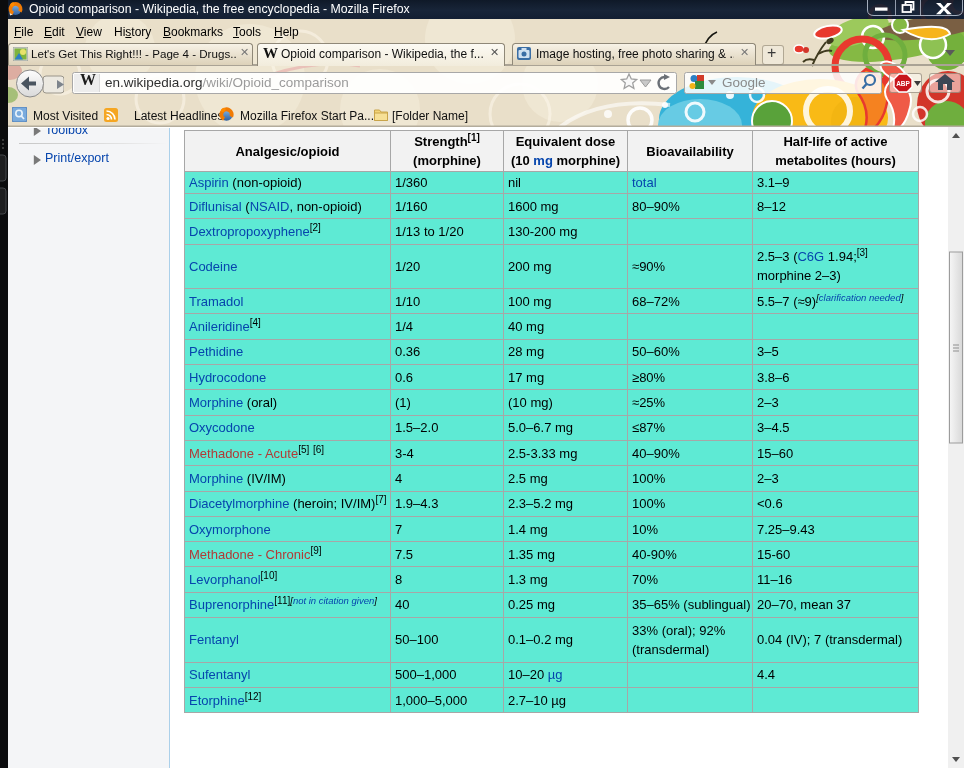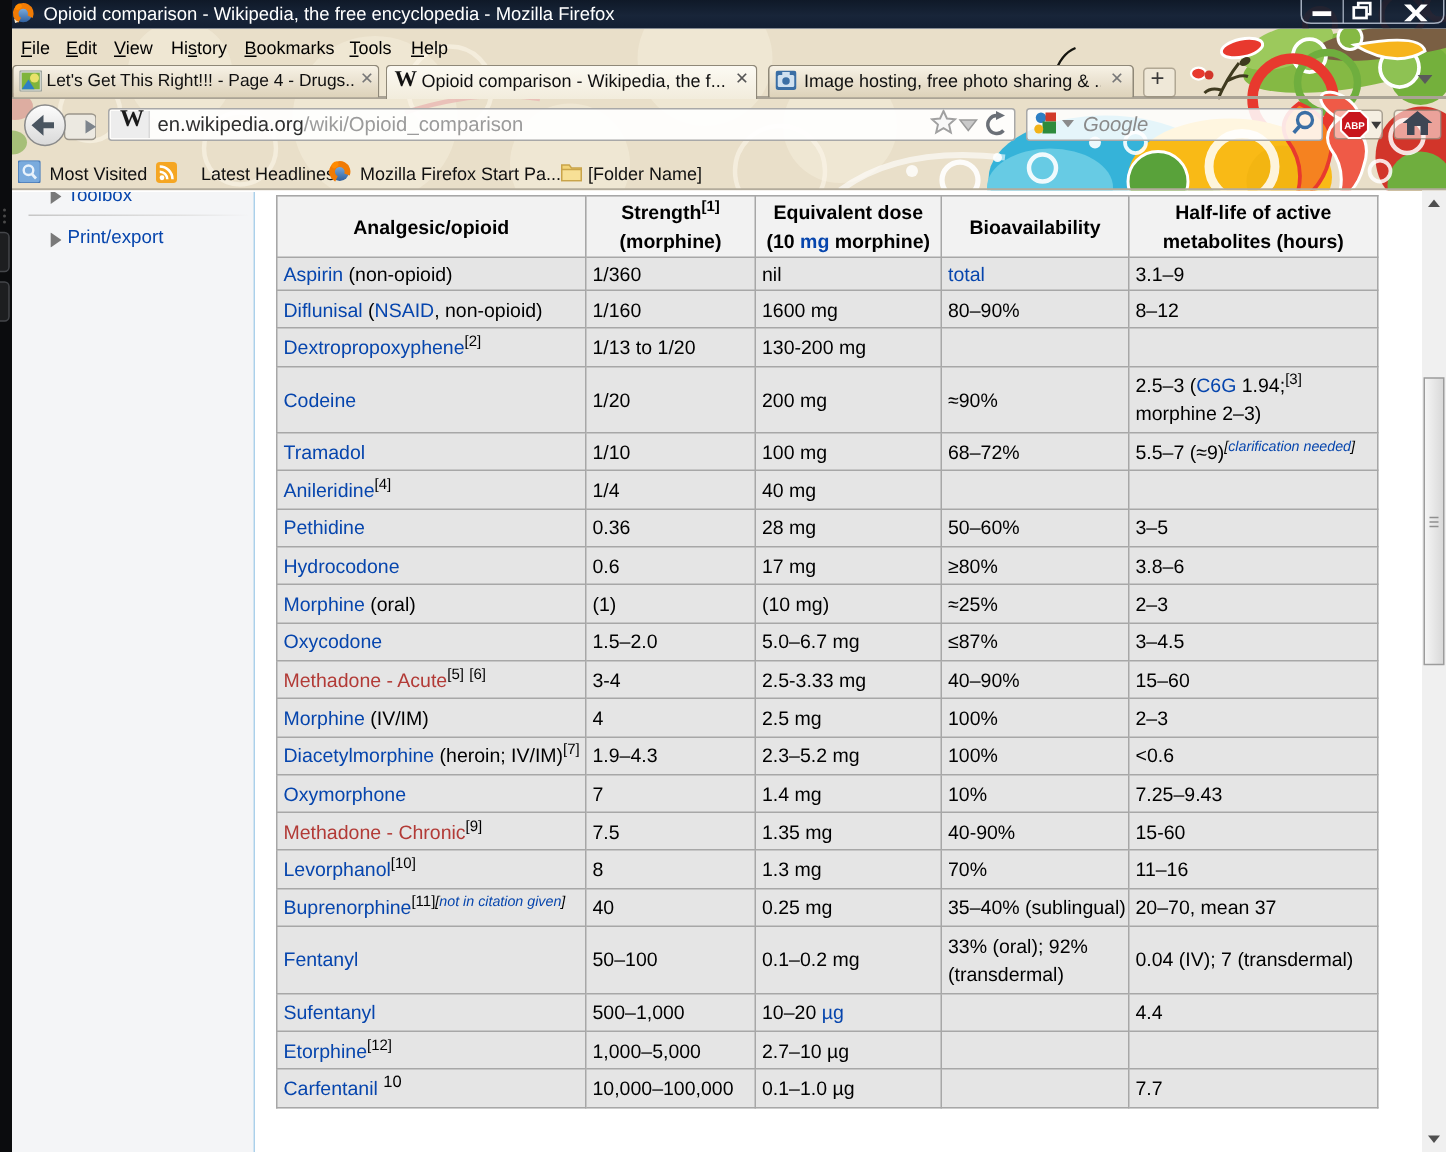--- a/index.html
+++ b/index.html
@@ -27,21 +27,21 @@
   .field{position:absolute;top:52.5px;height:22px;background:rgba(255,255,255,0.93);
          border:1px solid #a8a8a8;border-radius:2.5px;box-sizing:border-box;}
   
   .bmtxt{position:absolute;top:90px;font-size:12px;color:#101010;white-space:nowrap;}
   
   #content{left:8px;top:128px;width:940px;height:641px;background:#fff;z-index:3;overflow:hidden;}
   #sidebar{position:absolute;left:0;top:0;width:161px;height:641px;background:#f4f5f7;}
   #divider{position:absolute;left:161px;top:0;width:1px;height:641px;background:#abd0ea;}
   #scroll{left:948px;top:127px;width:16px;height:641px;background:#f0f0f0;z-index:4;}
   
-  table{border-collapse:collapse;table-layout:fixed;background:#e5e5e5;font-size:13px;}
+  table{border-collapse:collapse;table-layout:fixed;background:#5eead4;font-size:13px;}
   td,th{border:1px solid #a7a7a7;padding:1px 4px;line-height:19px;vertical-align:middle;
         overflow:hidden;}
   th{background:#f2f2f2;text-align:center;font-weight:bold;}
   a{color:#0645ad;text-decoration:none;}
   a.red{color:#b23a36;}
   sup{font-size:10px;line-height:0;vertical-align:super;}
   sup.tmpl{font-size:9.5px;font-style:italic;}
   .nw{white-space:nowrap;}
 </style>
 </head>
@@ -223,21 +223,21 @@
   <div class="field" style="left:684px;width:198px;background:rgba(255,255,255,0.87);"></div>
   <svg class="abs" style="left:689px;top:55px" width="16" height="16" viewBox="0 0 16 16">
     <circle cx="5" cy="4.5" r="3.5" fill="#2d7fc4"></circle>
     <rect x="8" y="1" width="7" height="6" fill="#d23b2a"></rect>
     <rect x="6" y="7" width="9" height="8" fill="#2e8b3c"></rect>
     <circle cx="3.5" cy="12" r="3" fill="#f2b318"></circle>
   </svg>
   <svg class="abs" style="left:708px;top:61px" width="8" height="5" viewBox="0 0 8 5">
       <path d="M0 0 h8 l-4 5z" fill="#8a8a8a"></path>
     </svg>
-  <span class="abs" style="left:722px;top:56px;font-size:13.5px;font-style:italic;color:#8a8a8a;">Google</span>
+  <span class="abs" style="left:722px;top:56px;font-size:13.5px;color:#8a8a8a;">Google</span>
   <svg class="abs" style="left:860px;top:54px" width="18" height="18" viewBox="0 0 18 18">
     <circle cx="10" cy="7" r="5" fill="none" stroke="#3a6ea5" stroke-width="2.2"></circle>
     <line x1="6.5" y1="11" x2="2.5" y2="15.5" stroke="#3a6ea5" stroke-width="2.4"></line>
   </svg>
 
   <div class="abs" style="left:889px;top:53.5px;width:33px;height:20px;border:1px solid rgba(120,112,95,0.6);border-radius:3px;background:rgba(255,252,245,0.55);box-sizing:border-box;"></div>
   <svg class="abs" style="left:893px;top:54px" width="20" height="20" viewBox="0 0 20 20">
     <path d="M6 1 h8 l5 5 v8 l-5 5 h-8 l-5 -5 v-8z" fill="#c8161d" stroke="#fff" stroke-width="1.4"></path>
     <text x="10" y="13" font-size="6.5" font-weight="bold" fill="#fff" text-anchor="middle" font-family="Liberation Sans">ABP</text>
   </svg>
@@ -415,21 +415,21 @@
           <td><a>Levorphanol</a><sup>[10]</sup></td>
           <td>8</td>
           <td>1.3 mg</td>
           <td>70%</td>
           <td>11–16</td>
         </tr>
     <tr style="height:25.3px">
           <td class="nw"><a>Buprenorphine</a><sup>[11]</sup><sup class="tmpl">[<a>not in citation given</a>]</sup></td>
           <td>40</td>
           <td>0.25 mg</td>
-          <td class="nw">35–40% (sublingual)</td>
+          <td class="nw">35–65% (sublingual)</td>
           <td>20–70, mean 37</td>
         </tr>
     <tr style="height:44.6px">
           <td><a>Fentanyl</a></td>
           <td>50–100</td>
           <td>0.1–0.2 mg</td>
           <td>33% (oral); 92% (transdermal)</td>
           <td>0.04 (IV); 7 (transdermal)</td>
         </tr>
     <tr style="height:25.3px">
@@ -438,27 +438,20 @@
           <td>10–20 <a>µg</a></td>
           <td></td>
           <td>4.4</td>
         </tr>
     <tr style="height:25.3px">
           <td><a>Etorphine</a><sup>[12]</sup></td>
           <td>1,000–5,000</td>
           <td>2.7–10 µg</td>
           <td></td>
           <td></td>
-        </tr>
-    <tr style="height:26px">
-          <td><a>Carfentanil</a> <sup style="font-size:11px;color:#000">10</sup></td>
-          <td>10,000–100,000</td>
-          <td>0.1–1.0 µg</td>
-          <td></td>
-          <td>7.7</td>
         </tr>
   </tbody>
     </table>
 </div>
 
 <div class="abs" id="scroll">
   <svg width="16" height="641" viewBox="0 0 16 641" style="position:absolute">
     <rect width="16" height="641" fill="#f0f0f0"></rect>
     <path d="M4 11 l4 -5 l4 5z" fill="#505050"></path>
     <rect x="1.5" y="125" width="13" height="191" fill="url(#tg)" stroke="#9c9c9c"></rect>

